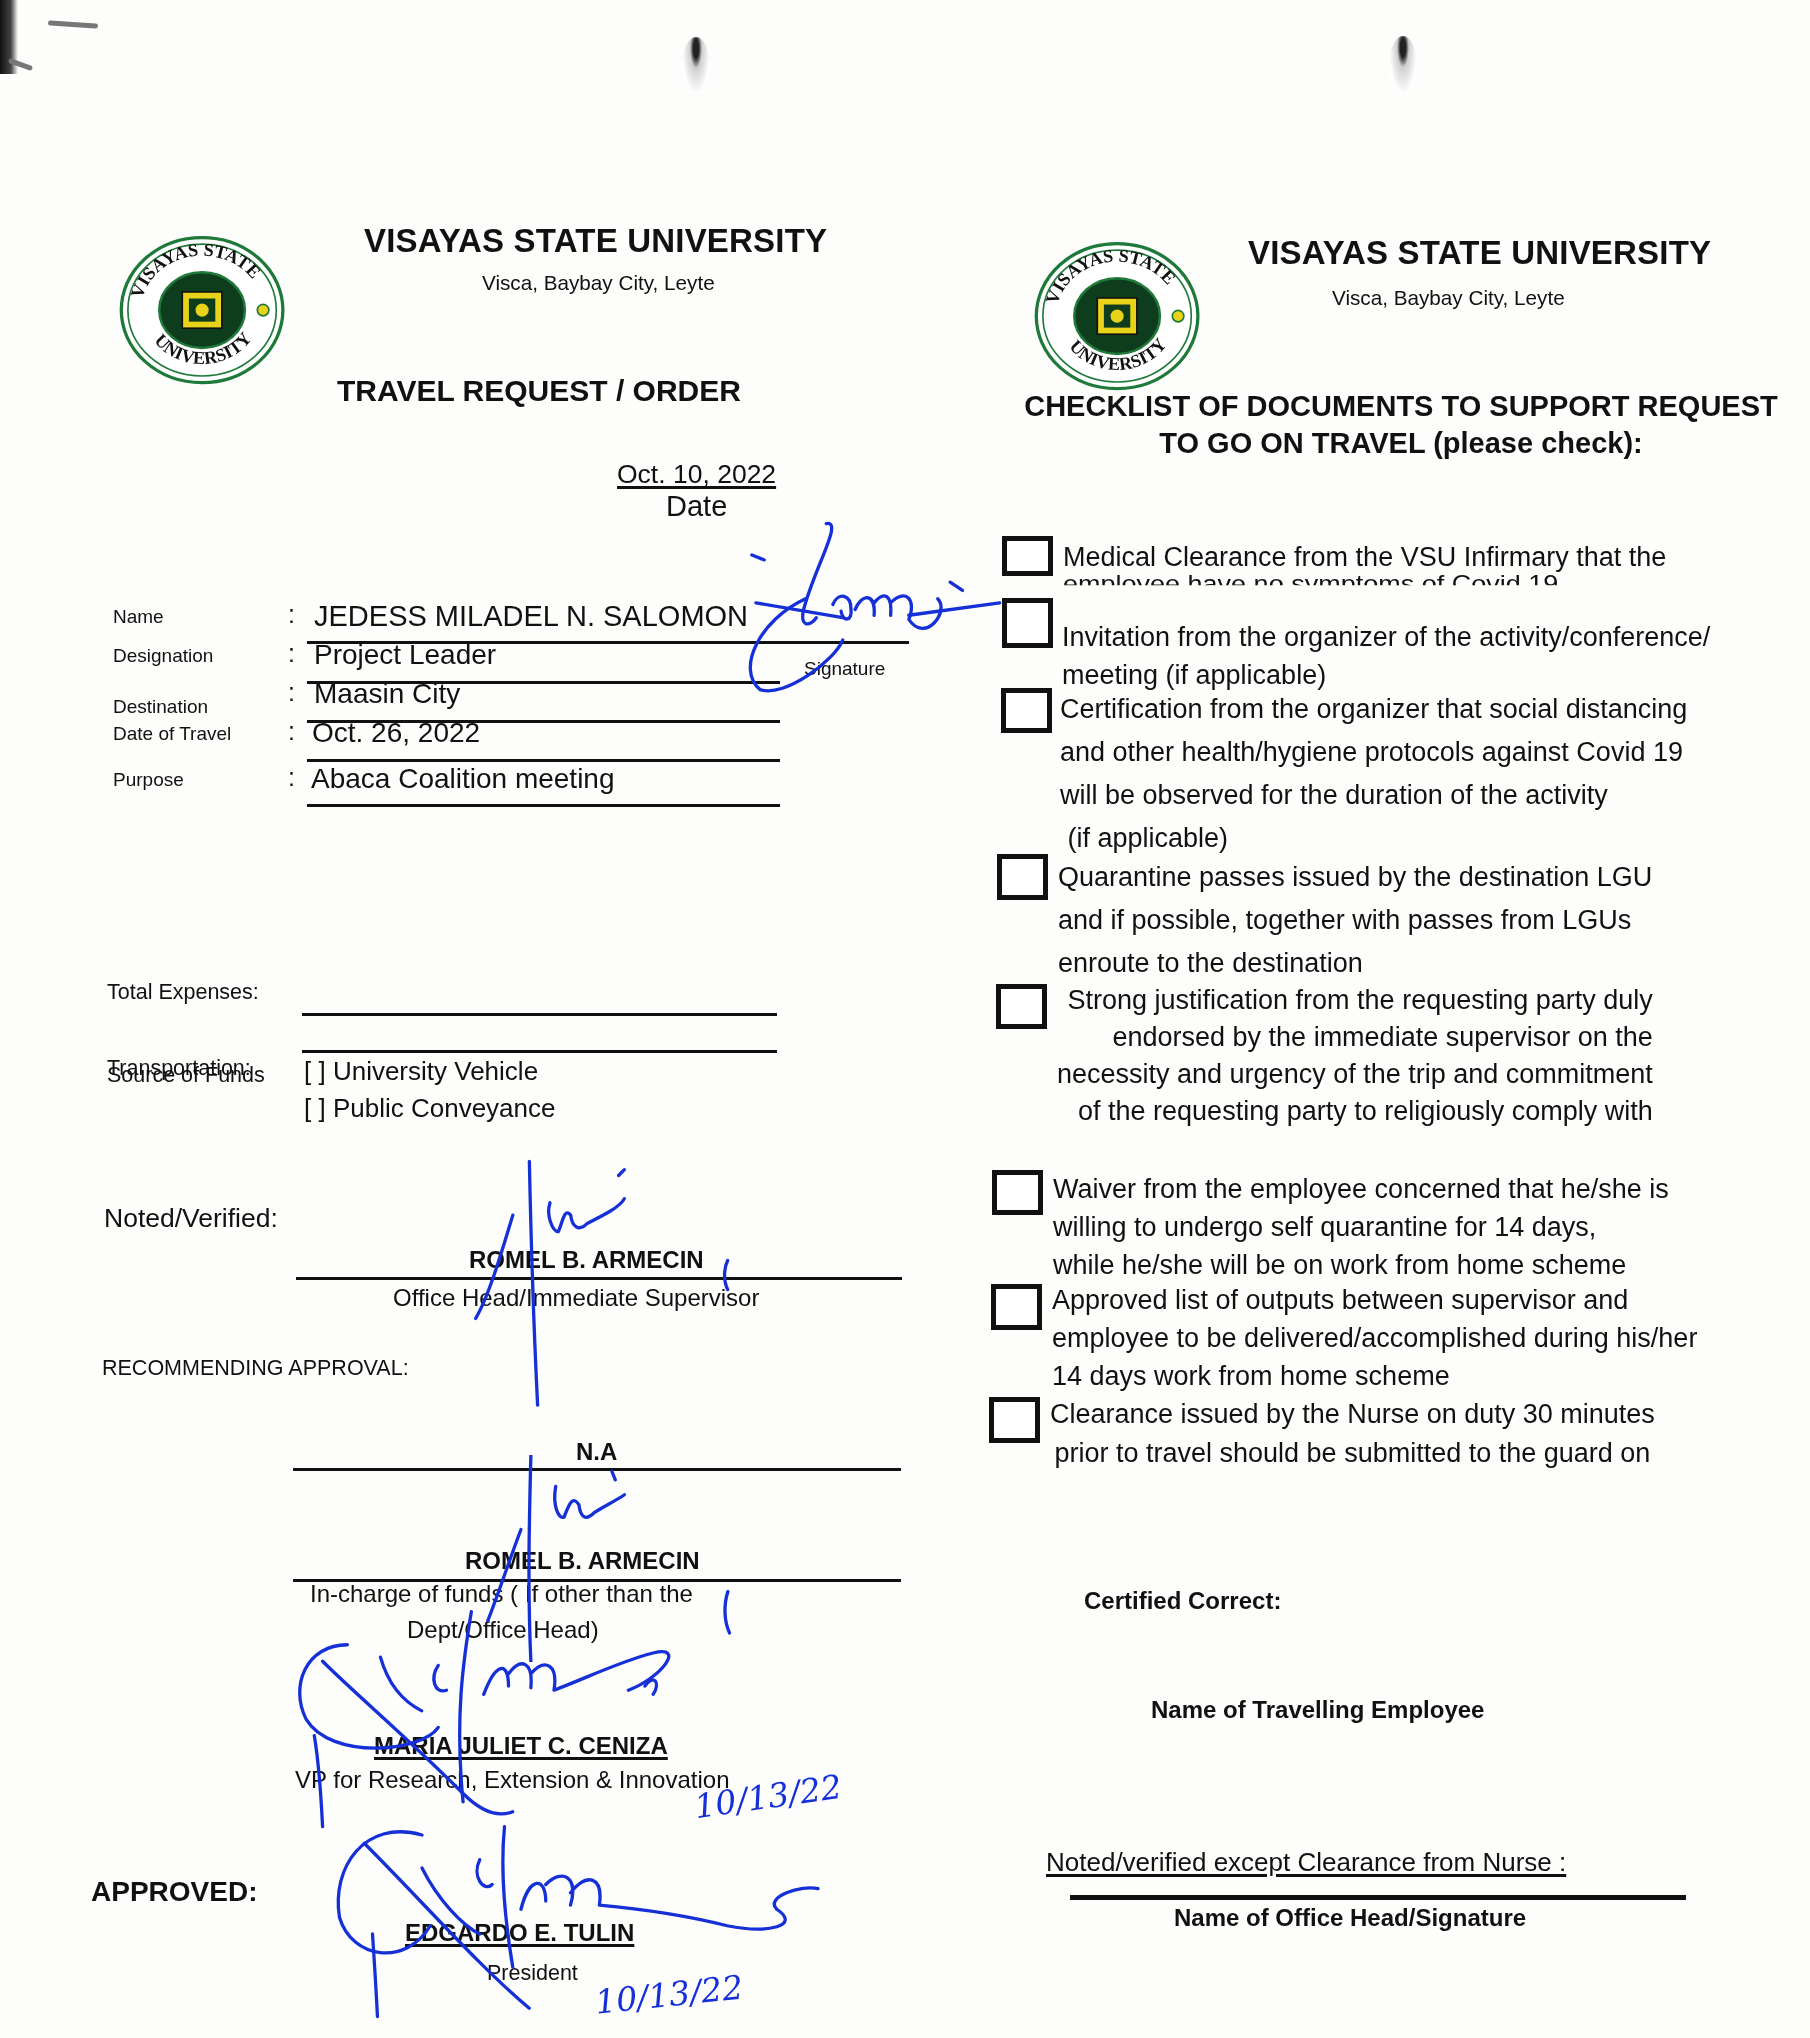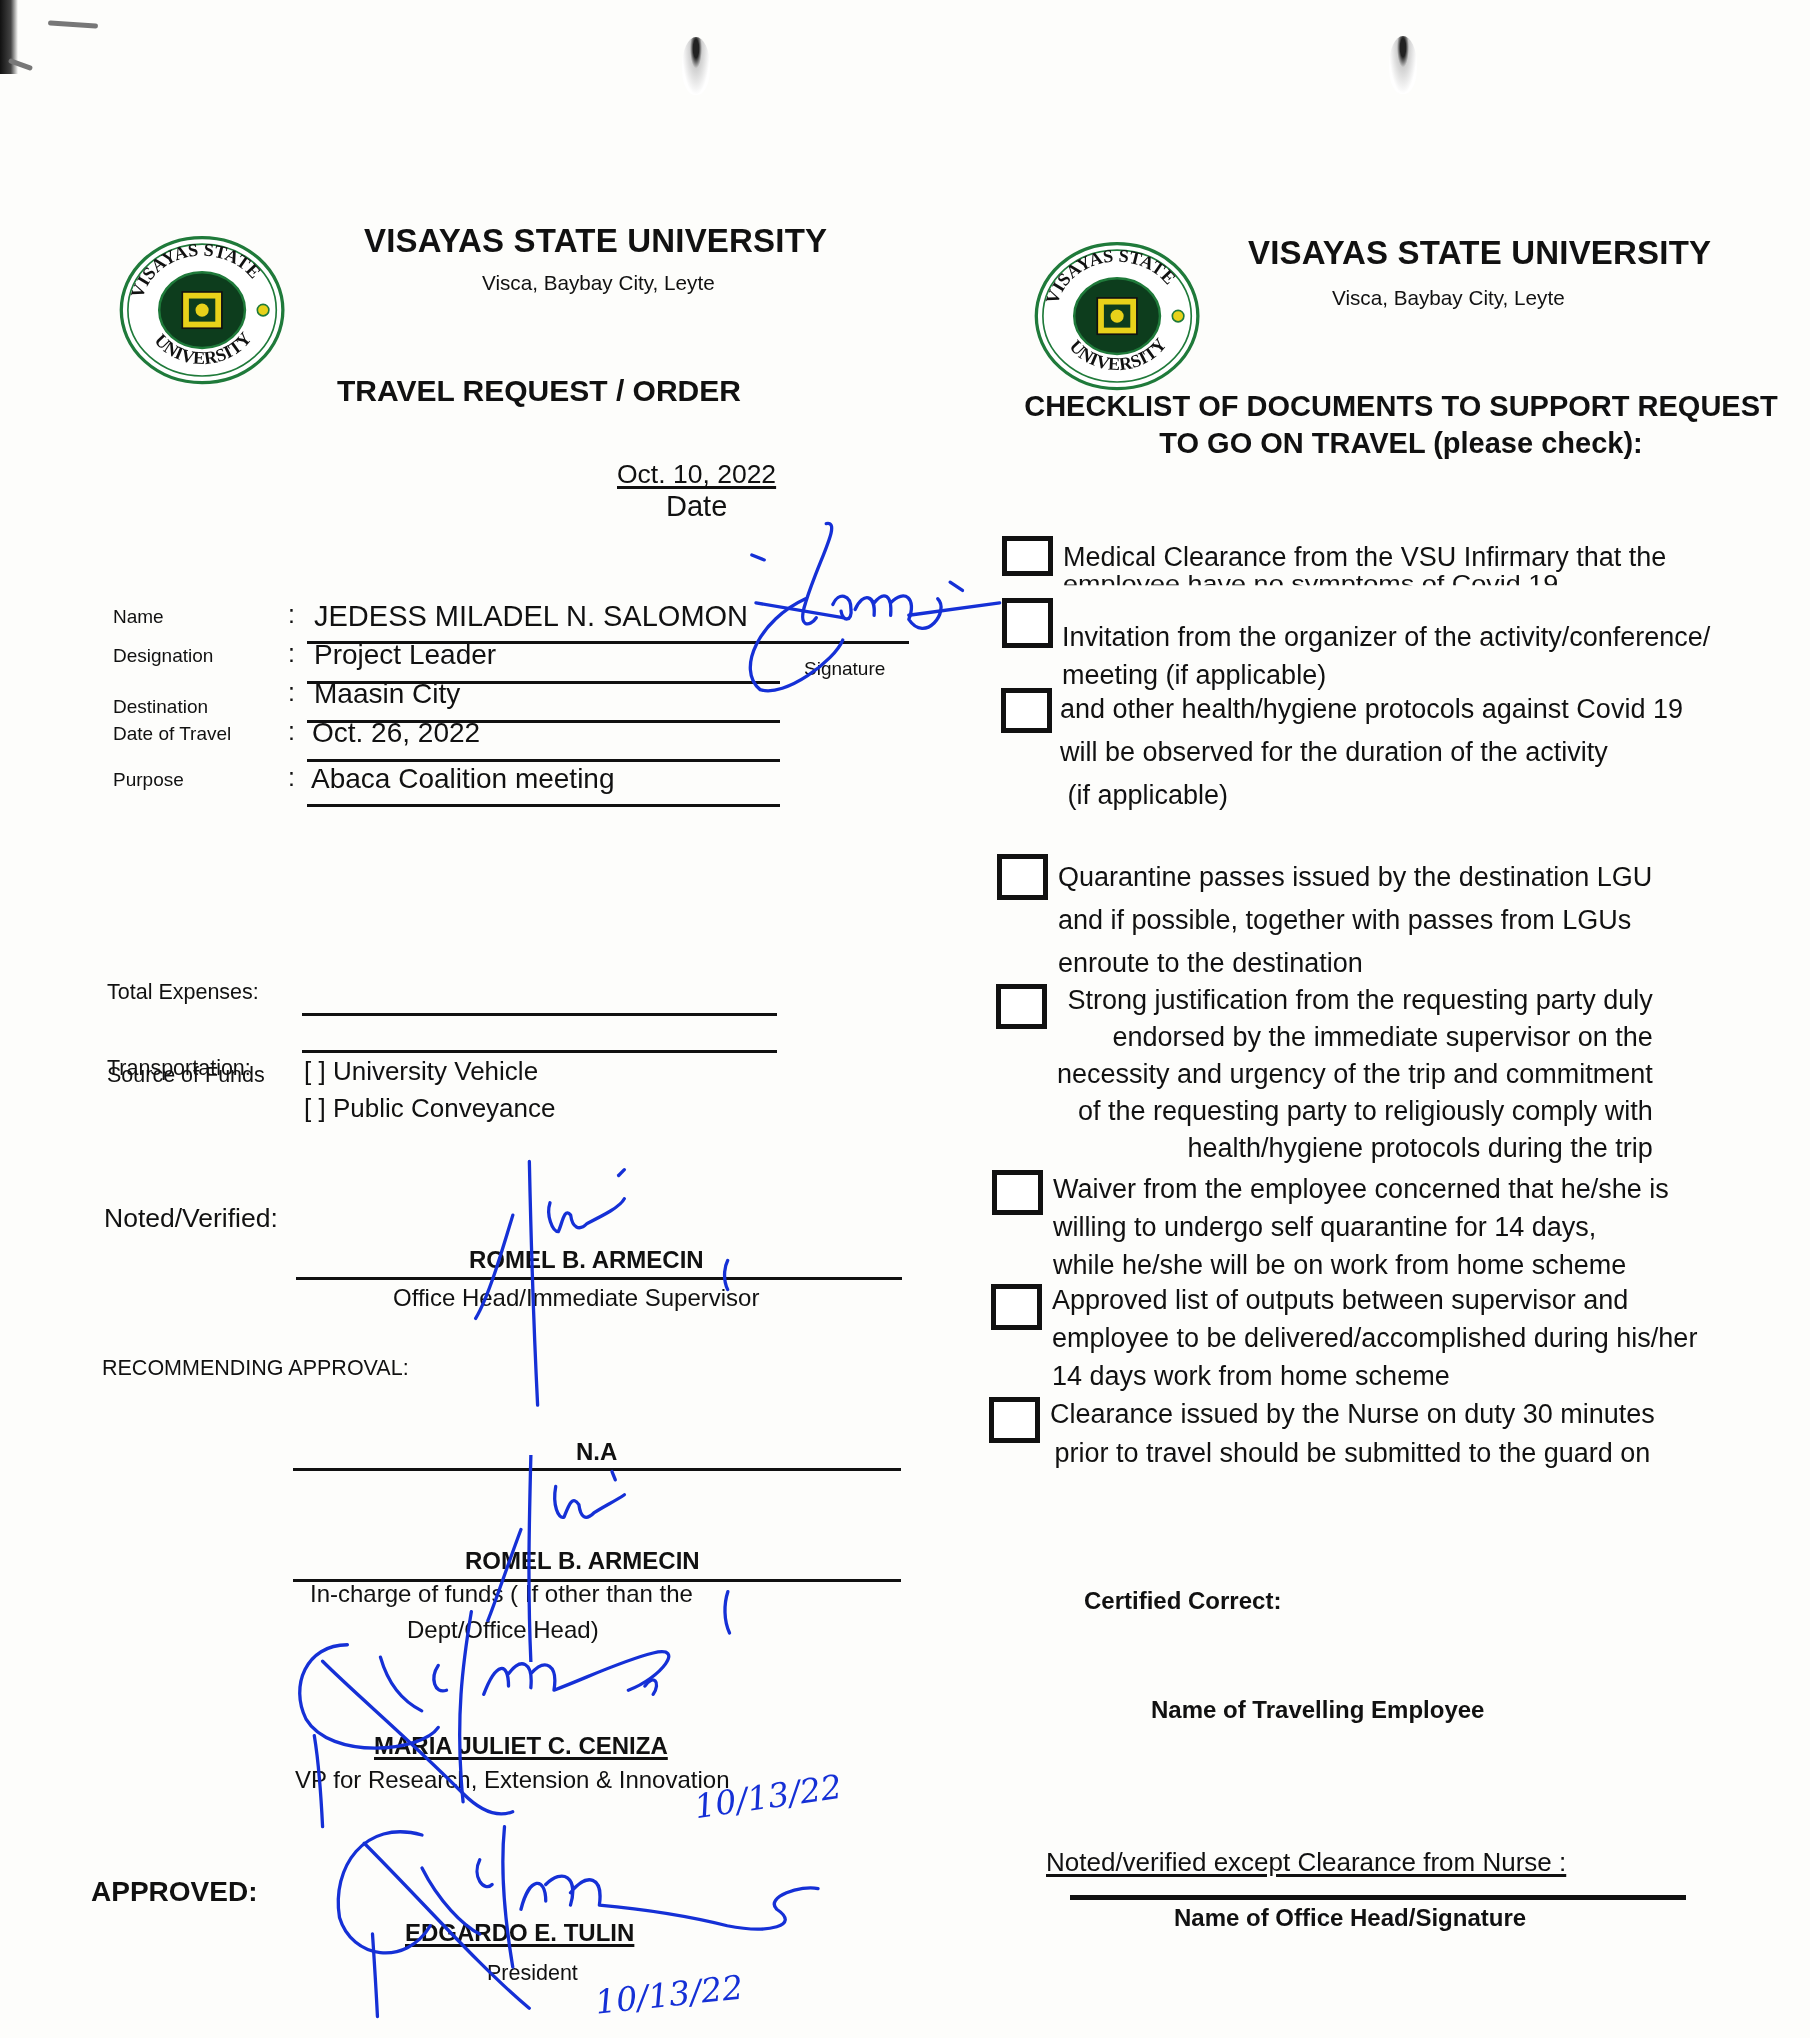--- a/index.html
+++ b/index.html
@@ -193,20 +193,21 @@
     <div class="chk-box" style="left:13.2px;top:0;height:50px;"></div>
     <div class="chk-text" style="left:73px;top:20px;">
       <div>Invitation from the organizer of the activity/conference/</div>
       <div>meeting (if applicable)</div>
     </div>
   </div>
 
   <div class="chk-item" style="top:688px;">
     <div class="chk-box" style="left:11.6px;top:0;height:45px;"></div>
     <div class="chk-text" style="left:71px;top:0;line-height:43px;">
+      <div>Certification from the organizer that social distancing</div>
       <div>and other health/hygiene protocols against Covid 19</div>
       <div>will be observed for the duration of the activity</div>
       <div style="white-space:pre;"> (if applicable)</div>
     </div>
   </div>
 
   <div class="chk-item" style="top:854px;">
     <div class="chk-box" style="left:8.3px;top:0;height:46px;"></div>
     <div class="chk-text" style="left:69px;top:1.7px;line-height:43px;">
       <div>Quarantine passes issued by the destination LGU</div>
@@ -215,21 +216,20 @@
     </div>
   </div>
 
   <div class="chk-item" style="top:984px;">
     <div class="chk-box" style="left:6.6px;top:0;height:45px;"></div>
     <div class="chk-text" style="left:68px;top:-1.7px;line-height:37px;text-align:right;">
       <div>Strong justification from the requesting party duly</div>
       <div>endorsed by the immediate supervisor on the</div>
       <div>necessity and urgency of the trip and commitment</div>
       <div>of the requesting party to religiously comply with</div>
-      <div>health/hygiene protocols during the trip</div>
     </div>
   </div>
 
   <div class="chk-item" style="top:1170px;">
     <div class="chk-box" style="left:3.3px;top:0;height:45px;"></div>
     <div class="chk-text" style="left:64px;top:0;line-height:38px;">
       <div>Waiver from the employee concerned that he/she is</div>
       <div>willing to undergo self quarantine for 14 days,</div>
       <div>while he/she will be on work from home scheme</div>
     </div>

